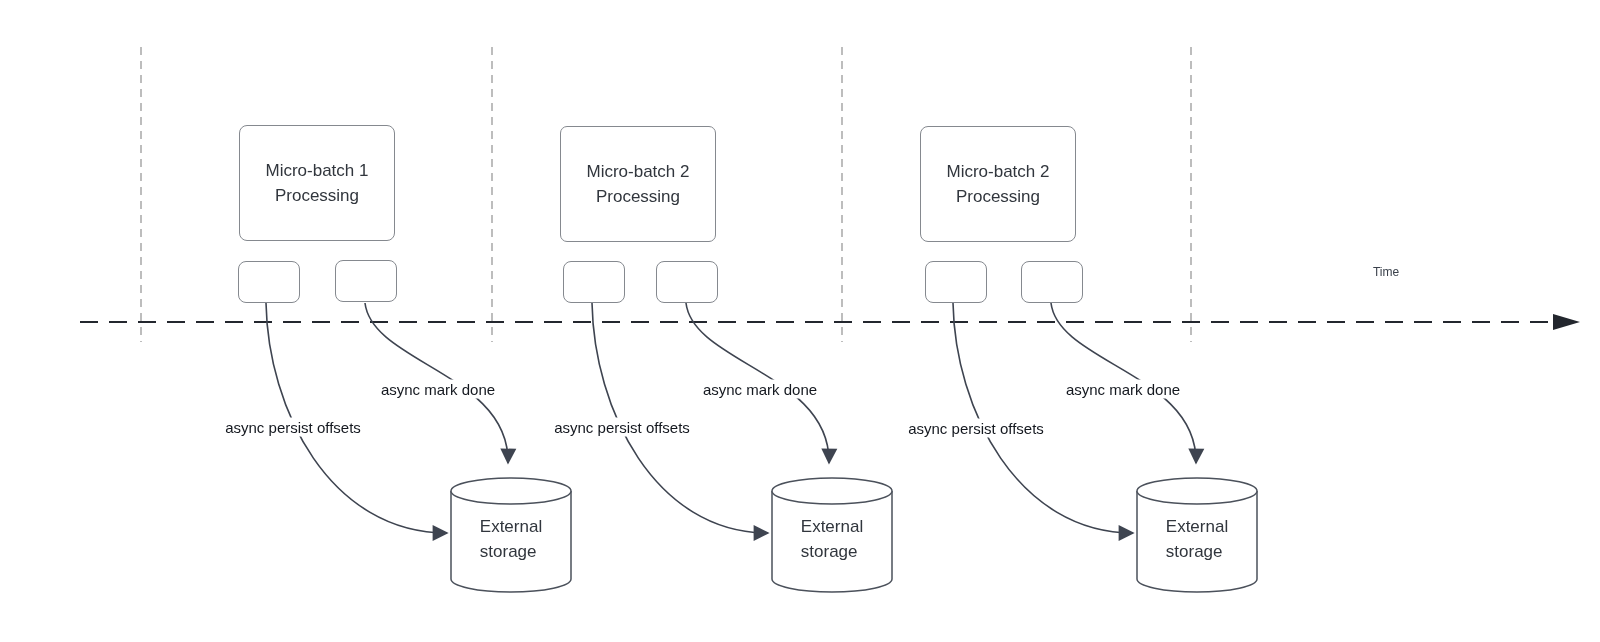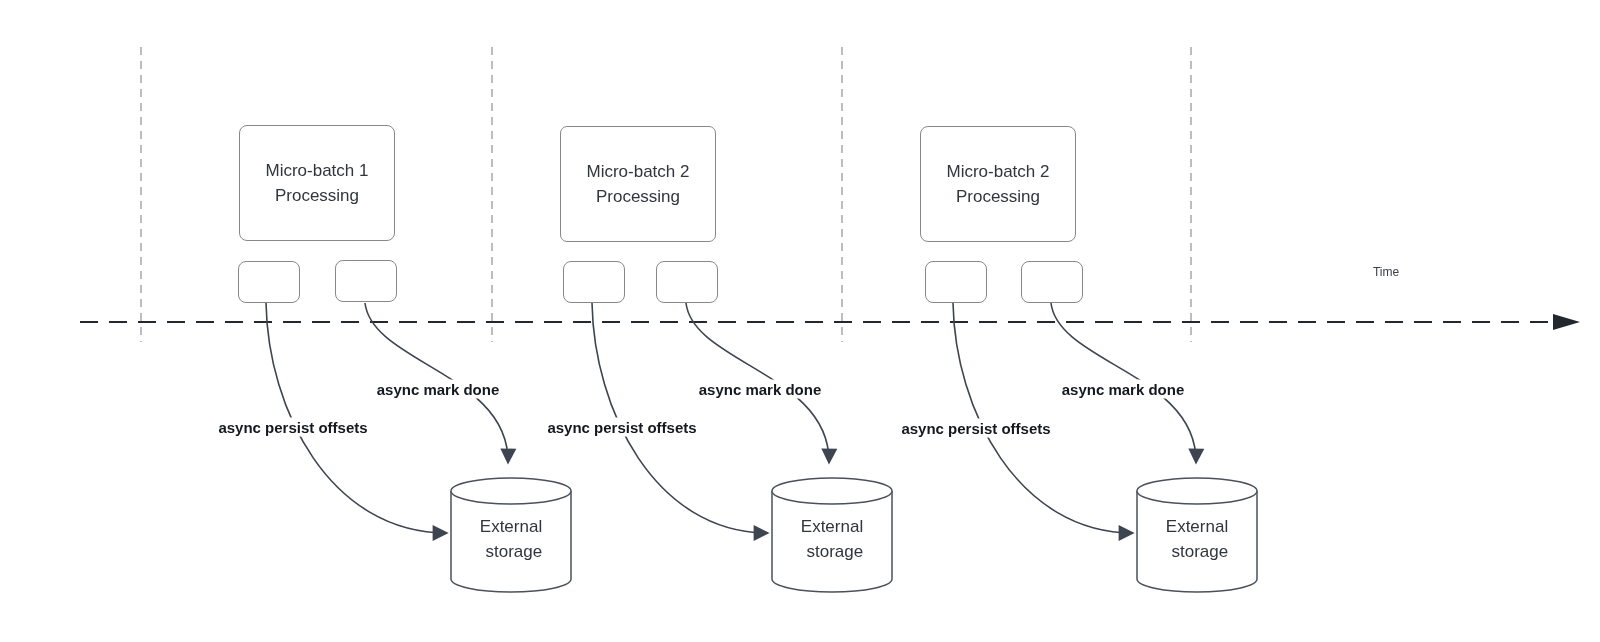--- a/index.html
+++ b/index.html
@@ -52,37 +52,37 @@
   .s3a { left: 925px; top: 261px; }
   .s3b { left: 1021px; top: 261px; }
 
   .edge-label {
     position: absolute;
     transform: translate(-50%, -50%);
     background: #ffffff;
     padding: 1px 3px;
     color: var(--label-text, #14181f);
     font-size: 15px;
-    font-weight: bold;
+    font-weight: normal;
     white-space: nowrap;
   }
   .p1 { left: 293px; top: 427px; }
   .d1 { left: 438px; top: 389px; }
   .p2 { left: 622px; top: 427px; }
   .d2 { left: 760px; top: 389px; }
   .p3 { left: 976px; top: 428px; }
   .d3 { left: 1123px; top: 389px; }
 
   .cyl-label {
     position: absolute;
     transform: translate(-50%, -50%);
     color: var(--text, #31363d);
     font-size: 17px;
     line-height: 25px;
-    text-align: right;
+    text-align: left;
     white-space: pre-line;
   }
   .c1 { left: 511px; top: 539px; }
   .c2 { left: 832px; top: 539px; }
   .c3 { left: 1197px; top: 539px; }
 
   .time-label {
     position: absolute;
     left: 1386px; top: 272px;
     transform: translate(-50%, -50%);

